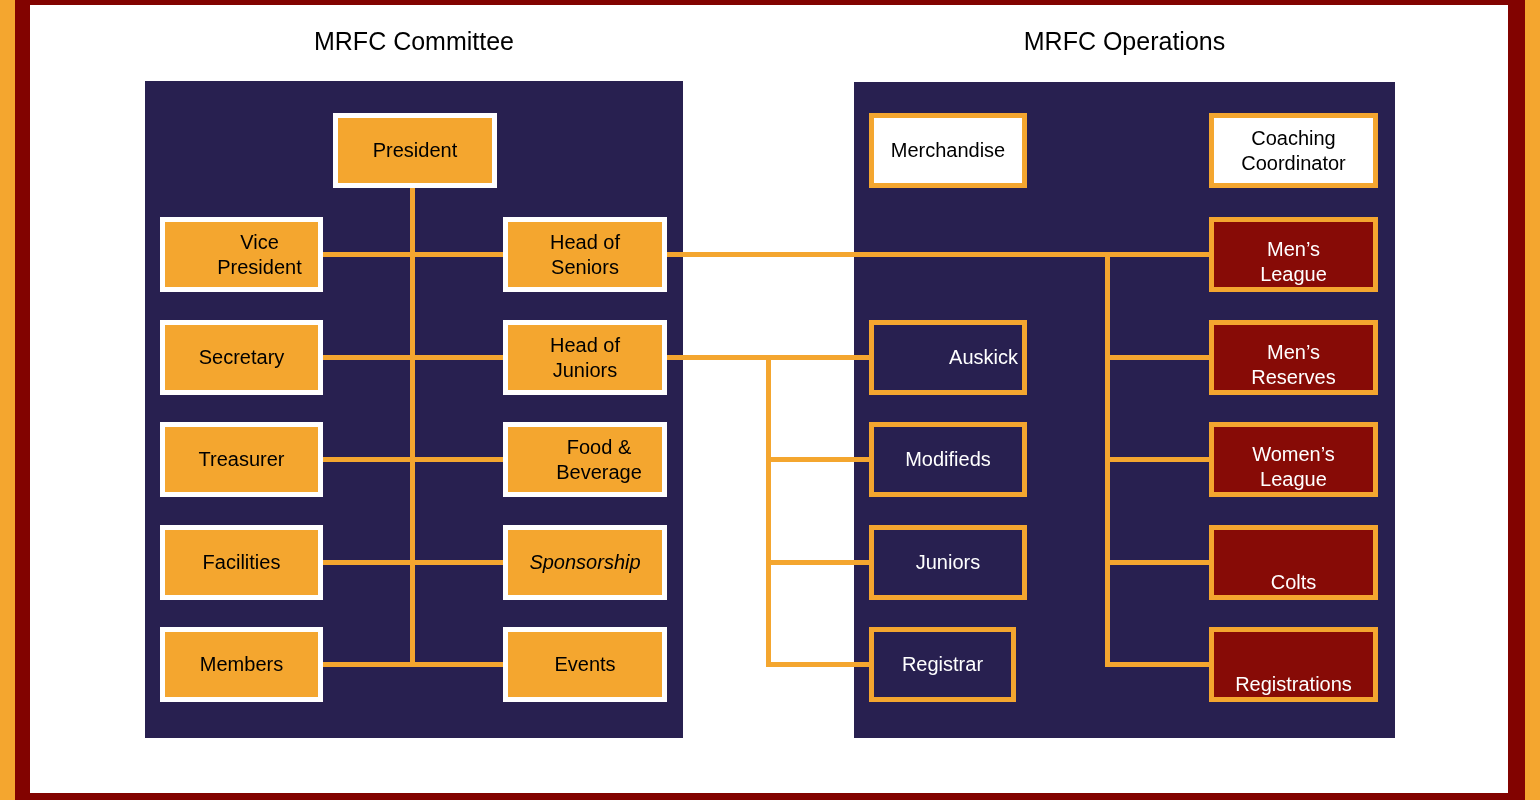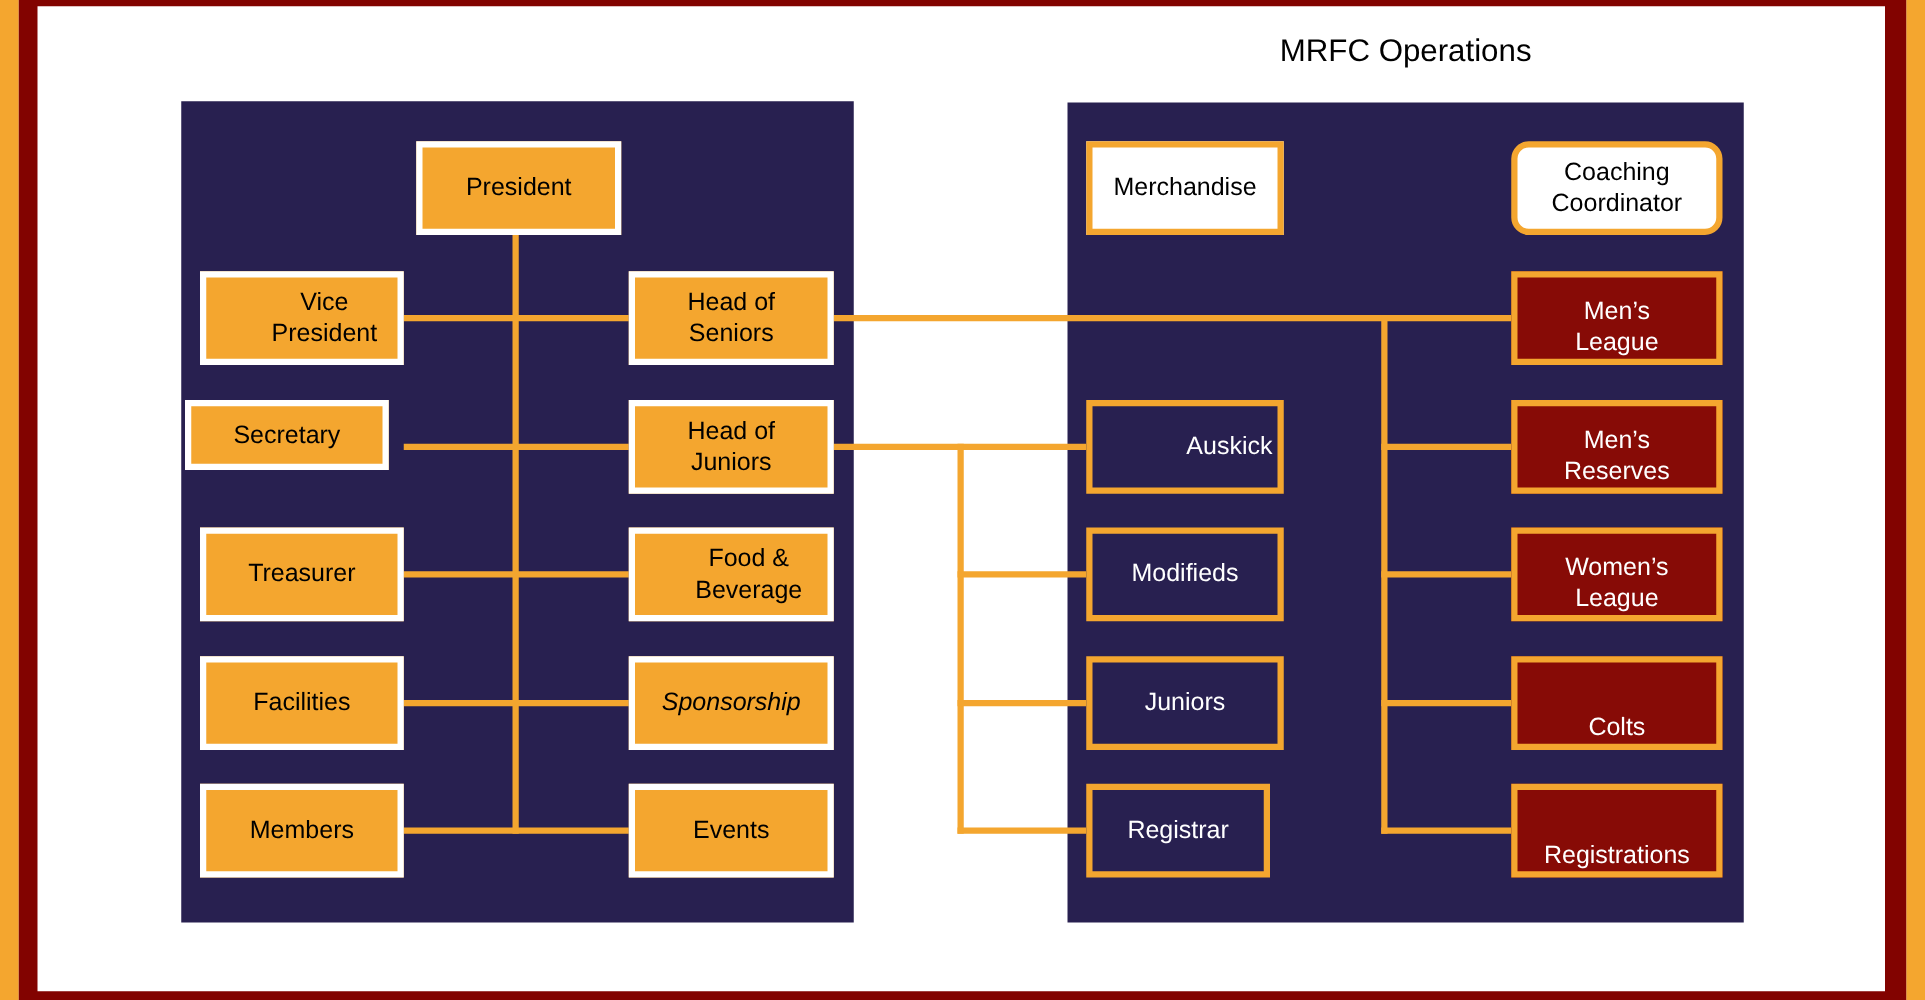--- a/index.html
+++ b/index.html
@@ -79,20 +79,21 @@
     align-items: flex-end;
   }
 </style>
 </head>
 <body>
 
 <div class="stage">
 
   <div class="frame"></div>
 
+  <div class="diagram-title" style="left:145px; top:26px; width:538px;">MRFC Committee</div>
   <div class="diagram-title" style="left:854px; top:26px; width:541px;">MRFC Operations</div>
 
   <div class="panel" style="left:145px; top:81px; width:538px; height:657px;"></div>
   <div class="panel" style="left:854px; top:82px; width:541px; height:656px;"></div>
 
   <div class="connector" style="left:410px; top:187px; width:5px; height:480px;"></div>
   <div class="connector" style="left:323px; top:252px; width:180px; height:5px;"></div>
   <div class="connector" style="left:323px; top:355px; width:180px; height:5px;"></div>
   <div class="connector" style="left:323px; top:457px; width:180px; height:5px;"></div>
   <div class="connector" style="left:323px; top:560px; width:180px; height:5px;"></div>
@@ -112,21 +113,21 @@
   <div class="connector" style="left:1105px; top:662px; width:104px; height:5px;"></div>
 
   <div class="node orange-node" style="left:333px; top:113px; width:164px; height:75px;">
     <span class="label">President</span>
   </div>
 
   <div class="node orange-node" style="left:160px; top:217px; width:163px; height:75px;padding-left:36px;">
     <span class="label">Vice
 President</span>
   </div>
-  <div class="node orange-node" style="left:148px; top:320px; width:163px; height:56px;">
+  <div class="node orange-node" style="left:160px; top:320px; width:163px; height:75px;">
     <span class="label">Secretary</span>
   </div>
   <div class="node orange-node" style="left:160px; top:422px; width:163px; height:75px;">
     <span class="label">Treasurer</span>
   </div>
   <div class="node orange-node" style="left:160px; top:525px; width:163px; height:75px;">
     <span class="label">Facilities</span>
   </div>
   <div class="node orange-node" style="left:160px; top:627px; width:163px; height:75px;">
     <span class="label">Members</span>
@@ -147,21 +148,21 @@
   <div class="node orange-node" style="left:503px; top:525px; width:164px; height:75px;font-style:italic;">
     <span class="label">Sponsorship</span>
   </div>
   <div class="node orange-node" style="left:503px; top:627px; width:164px; height:75px;">
     <span class="label">Events</span>
   </div>
 
   <div class="node white-node" style="left:869px; top:113px; width:158px; height:75px;">
     <span class="label">Merchandise</span>
   </div>
-  <div class="node white-node" style="left:1209px; top:113px; width:169px; height:75px;border-radius:14px;">
+  <div class="node white-node" style="left:1209px; top:113px; width:169px; height:75px;">
     <span class="label">Coaching
 Coordinator</span>
   </div>
 
   <div class="node purple-node" style="left:869px; top:320px; width:158px; height:75px;justify-content:flex-end;">
     <span class="label">Auskick</span>
   </div>
   <div class="node purple-node" style="left:869px; top:422px; width:158px; height:75px;">
     <span class="label">Modifieds</span>
   </div>

